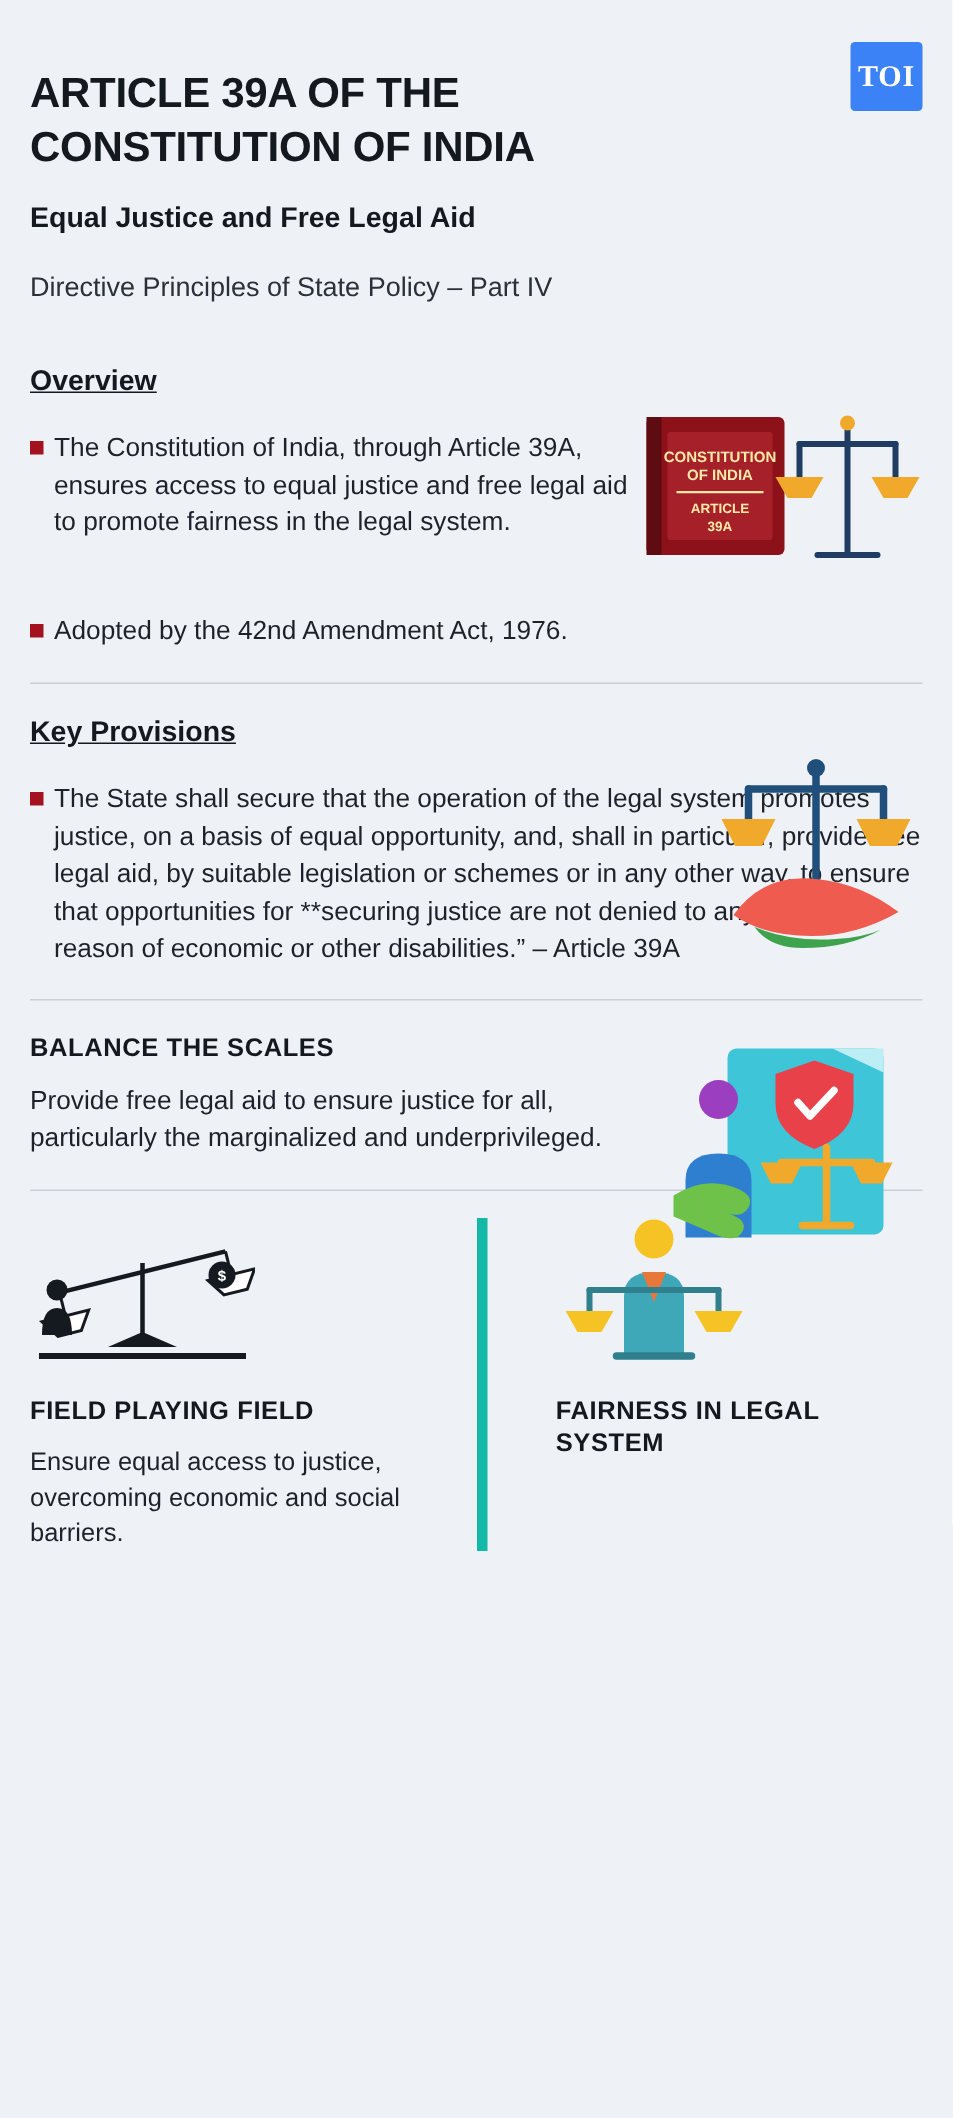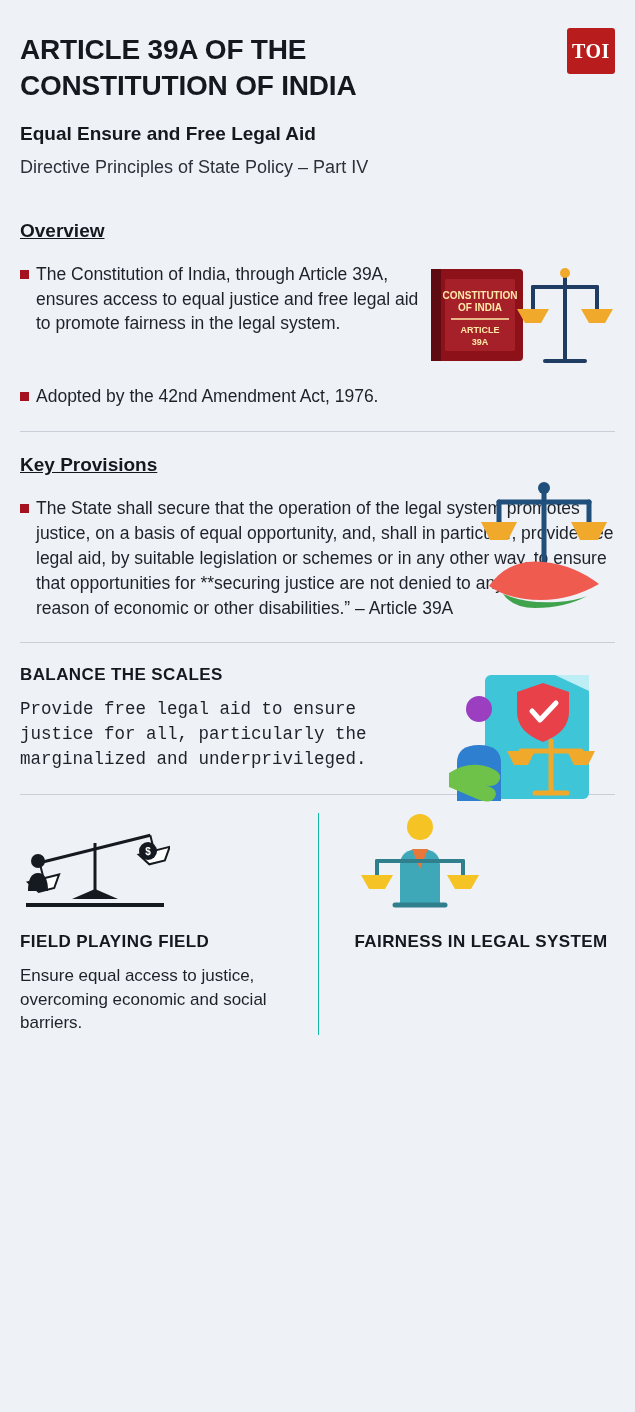--- a/index.html
+++ b/index.html
@@ -26,52 +26,52 @@
     top: 0;
     bottom: 0;
   }
   
   .toi-logo {
     position: absolute;
     top: 28px;
     right: 0px;
     width: 48px;
     height: 46px;
-    background: #b91c1c;
+    background: #3b82f6;
     border-radius: 3px;
     display: flex;
     align-items: center;
     justify-content: center;
   }
   .toi-logo span {
     color: #ffffff;
     font-weight: bold;
     font-size: 20px;
     letter-spacing: 0.5px;
     font-family: "Liberation Serif", serif;
   }
   
   .title {
     margin: 0;
-    padding-top: 32px;
+    padding-top: 44px;
     width: 420px;
     font-size: 28px;
     line-height: 1.3;
     font-weight: bold;
     color: #14181f;
     letter-spacing: -0.2px;
   }
   .subtitle {
     margin: 18px 0 0 0;
     font-size: 19px;
     font-weight: bold;
     color: #14181f;
   }
   .subsubtitle {
-    margin: 12px 0 0 0;
+    margin: 24px 0 0 0;
     font-size: 18px;
     color: #2b313a;
   }
   .section-head {
     font-size: 19px;
     font-weight: bold;
     color: #14181f;
     margin: 0 0 12px 0;
     text-decoration: underline;
   }
@@ -120,34 +120,33 @@
     font-weight: bold;
     letter-spacing: 0.4px;
     color: #14181f;
     margin: 16px 0 12px 0;
   }
   .obj-body {
     font-size: 17.5px;
     line-height: 1.42;
     color: #1d222a;
     width: 400px;
-    font-family: Liberation Mono, monospace;
   }
   
   .cols {
     display: flex;
     margin-top: 18px;
   }
   .col {
     width: 50%;
     box-sizing: border-box;
   }
   .col.right {
-    border-left: 1px solid #14b8a6;
-    padding-left: 36px;
+    border-left: 7px solid #14b8a6;
+    padding-left: 46px;
   }
   .col .icon-wrap {
     height: 100px;
     display: flex;
     align-items: center;
   }
   .col h4 {
     margin: 18px 0 12px 0;
     font-size: 17px;
     font-weight: bold;
@@ -166,27 +165,27 @@
 <body>
 
 <div class="page">
   <div class="inner">
 
     <div class="toi-logo">
       <span>TOI</span>
     </div>
 
     <h1 class="title">ARTICLE 39A OF THE CONSTITUTION OF INDIA</h1>
-    <div class="subtitle">Equal Ensure and Free Legal Aid</div>
+    <div class="subtitle">Equal Justice and Free Legal Aid</div>
     <div class="subsubtitle">Directive Principles of State Policy – Part IV</div>
 
     <div class="section sec-overview">
       <div class="section-head">Overview</div>
 
-      <div class="float-art" style="top:37px; right:0px;">
+      <div class="float-art" style="top:22px; right:0px;">
         <svg width="190" height="120" viewBox="0 0 190 120">
 
           <rect x="6" y="12" width="92" height="92" rx="4" fill="#8c1118"></rect>
           <rect x="6" y="12" width="10" height="92" fill="#5e0b11"></rect>
           <rect x="20" y="22" width="70" height="72" rx="2" fill="#a6202a"></rect>
           <text x="55" y="42" font-family="Liberation Sans, sans-serif" font-size="10" font-weight="bold" fill="#ffe9a8" text-anchor="middle">CONSTITUTION</text>
           <text x="55" y="54" font-family="Liberation Sans, sans-serif" font-size="10" font-weight="bold" fill="#ffe9a8" text-anchor="middle">OF INDIA</text>
           <line x1="26" y1="62" x2="84" y2="62" stroke="#ffe9a8" stroke-width="1.5"></line>
           <text x="55" y="76" font-family="Liberation Sans, sans-serif" font-size="9" font-weight="bold" fill="#ffe9a8" text-anchor="middle">ARTICLE</text>
           <text x="55" y="88" font-family="Liberation Sans, sans-serif" font-size="9" font-weight="bold" fill="#ffe9a8" text-anchor="middle">39A</text>

